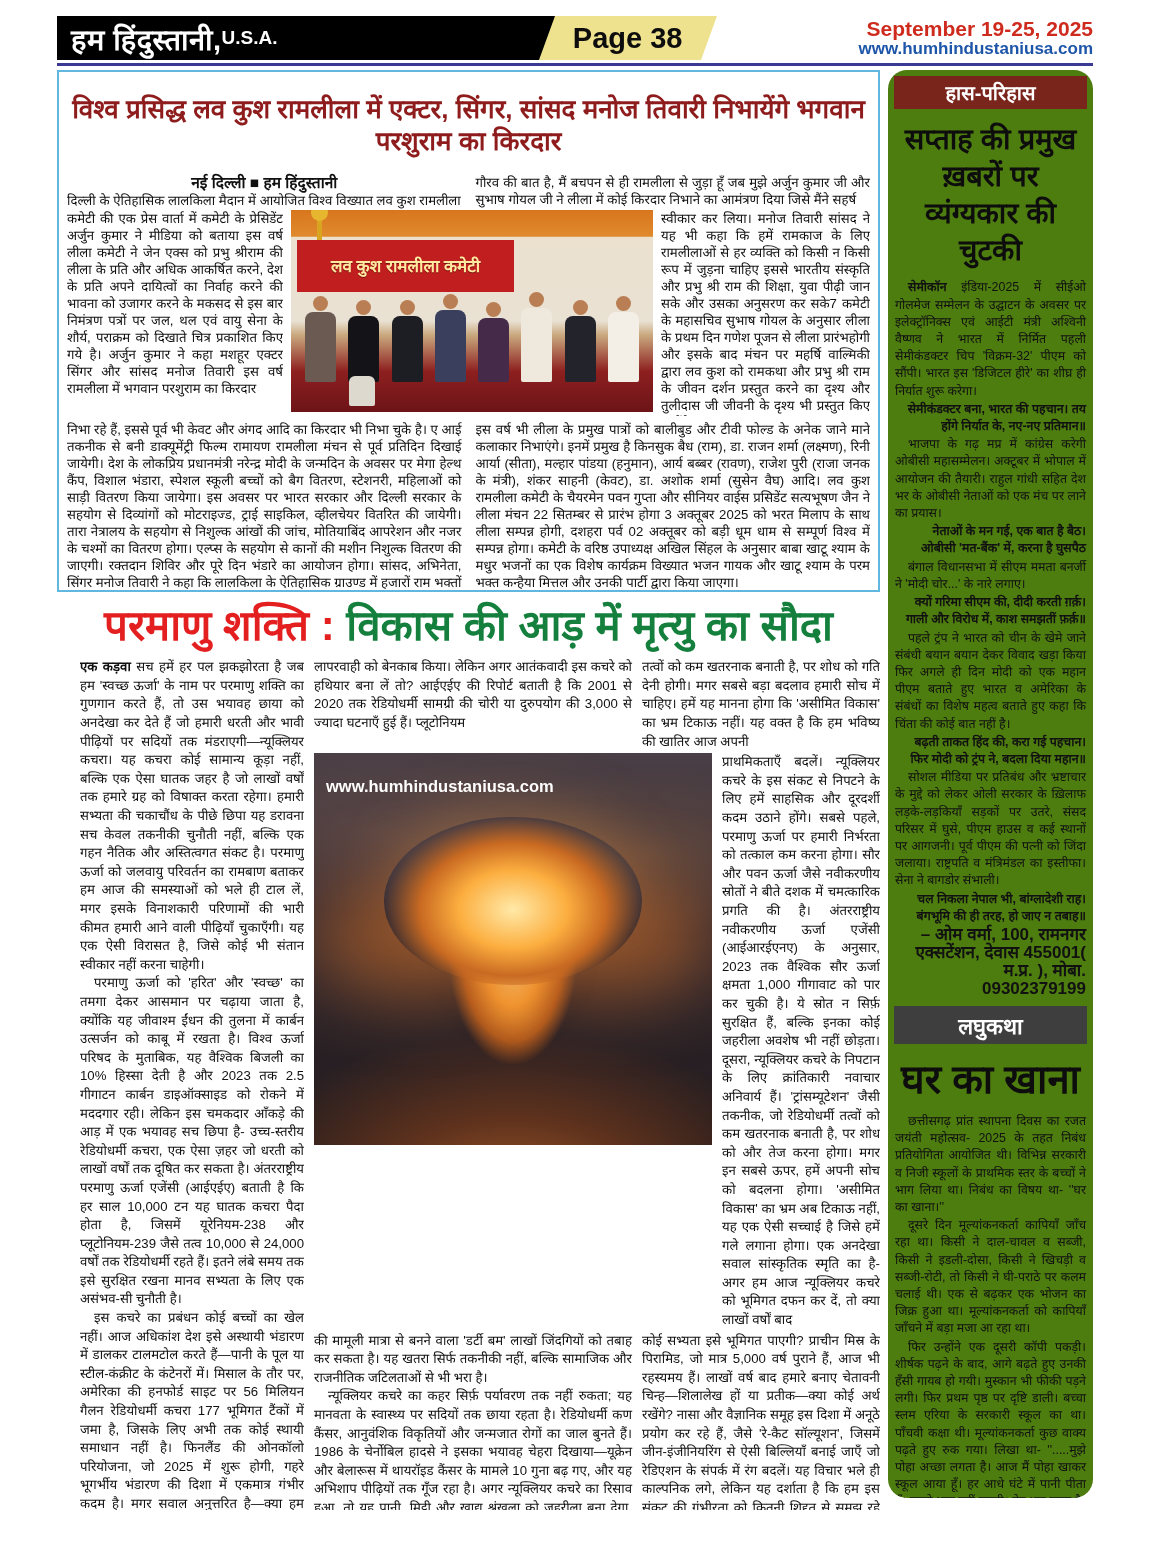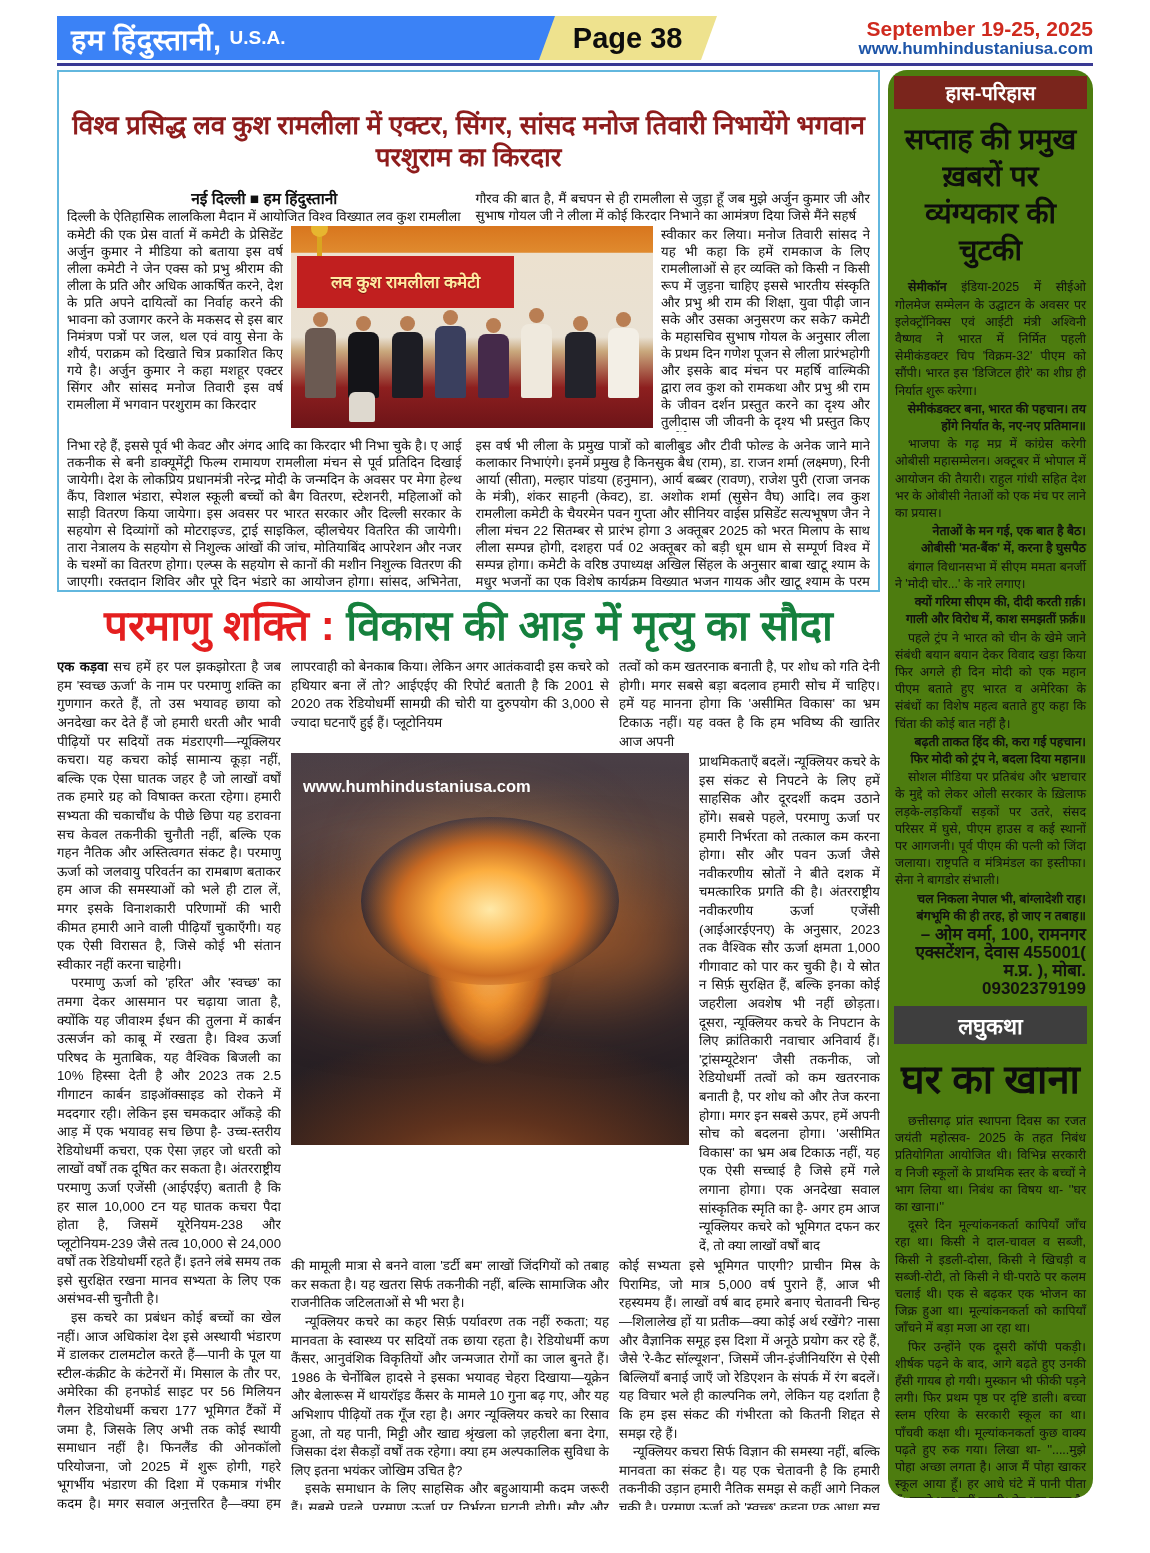--- a/index.html
+++ b/index.html
@@ -4,36 +4,36 @@
 <style>
   html,body{margin:0;padding:0;}
   body{width:1150px;height:1553px;background:#ffffff;overflow:hidden;
        font-family:"Liberation Sans","DejaVu Sans",sans-serif;color:#111;}
   .page{position:relative;width:1150px;height:1553px;}
   .content{position:absolute;left:57px;top:8px;width:1036px;}
 
   
   .hdr{display:flex;align-items:flex-end;border-bottom:3px solid #3a3a94;padding-bottom:3px;height:52px;}
   .brand{display:flex;align-items:stretch;height:44px;}
-  .greenseg{background:#3b82f6;display:flex;align-items:center;gap:8px;padding:0 14px;width:470px;}
+  .greenseg{background:#000000;display:flex;align-items:center;padding:0 14px;width:470px;}
   .brand-hi{color:#fff;font-weight:bold;font-size:29px;letter-spacing:.5px;}
   .brand-usa{color:#fff;font-weight:bold;font-size:19px;}
   .yellowseg{background:#eee28e;transform:skewX(-20deg);margin-left:-8px;padding:0 26px;display:flex;align-items:center;}
   .yellowseg span{transform:skewX(20deg);font-weight:bold;font-size:29px;color:#0d0d0d;white-space:nowrap;}
   .hdr-right{margin-left:auto;text-align:right;line-height:1.1;padding-bottom:1px;}
   .date{color:#cf2a1e;font-weight:bold;font-size:21px;}
   .site{color:#1d55a8;font-weight:bold;font-size:17px;}
 
   
   .cols{display:flex;gap:8px;margin-top:4px;}
   .leftmain{width:823px;flex:none;}
   .sidebar{flex:1;background:#4d7c0f;padding:6px 7px;box-sizing:border-box;height:1428px;overflow:hidden;border-radius:19px;}
 
   
-  .tart{border:2px solid #62b7de;padding:21px 8px 6px;box-sizing:border-box;height:522px;overflow:hidden;}
+  .tart{border:2px solid #62b7de;padding:5px 8px 6px;box-sizing:border-box;height:522px;overflow:hidden;}
   .tart-headline{color:#8e1c1c;font-weight:bold;font-size:26px;line-height:1.2;text-align:center;}
   .t-body{font-size:13.2px;line-height:17px;text-align:justify;}
   .tart-lead{display:flex;gap:14px;margin-top:3px;}
   .tart-lead>div{flex:1;}
   .byline{text-align:center;font-weight:bold;font-size:15.5px;margin-bottom:1px;}
   .tart-mid{display:flex;gap:8px;margin-top:1px;}
   .tcol1{width:216px;flex:none;height:206px;overflow:hidden;}
   .tcol3{flex:1;height:206px;overflow:hidden;}
   .tart-bot{display:flex;gap:14px;margin-top:5px;}
   .tart-bot>div{flex:1;height:208px;overflow:hidden;}
@@ -58,21 +58,21 @@
   .mace{position:absolute;left:26px;top:6px;width:5px;height:44px;background:#d9a520;border-radius:3px;}
   .mace:after{content:"";position:absolute;left:-6px;top:-12px;width:17px;height:17px;border-radius:50%;background:#e7b62f;}
   .statue{position:absolute;left:58px;bottom:6px;width:26px;height:30px;border-radius:6px 6px 2px 2px;background:#ded9cf;}
 
   
   .mhead{font-weight:bold;font-size:42px;line-height:1.15;text-align:center;margin:10px 0 8px;white-space:nowrap;}
   .mhead .red{color:#e41f1f;}
   .mhead .navy{color:#15803d;}
   .m-body{font-size:13.2px;line-height:18.6px;text-align:justify;}
   .mbody{display:flex;gap:10px;height:852px;overflow:hidden;}
-  .mc1{width:224px;flex:none;overflow:hidden;}
+  .mc1{width:224px;flex:none;overflow:hidden;margin-left:23px;}
   .mc23{flex:1;display:flex;flex-direction:column;}
   .rowt{display:flex;gap:10px;}
   .p2t{width:318px;flex:none;}
   .p3t{flex:1;}
   .rowm{display:flex;gap:10px;margin-top:2px;}
   .p3side{flex:1;}
   .rowb{display:flex;gap:10px;margin-top:2px;flex:1;overflow:hidden;}
   .p2b{width:318px;flex:none;}
   .p3b{flex:1;}
   .m-body p{margin:0;text-indent:14px;}

